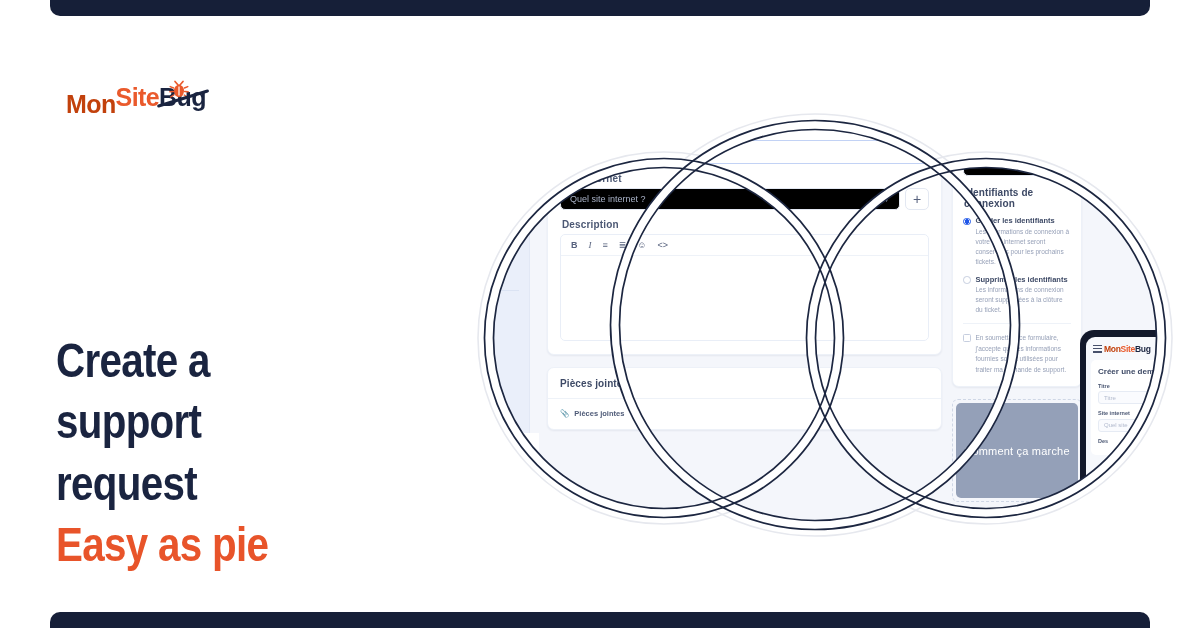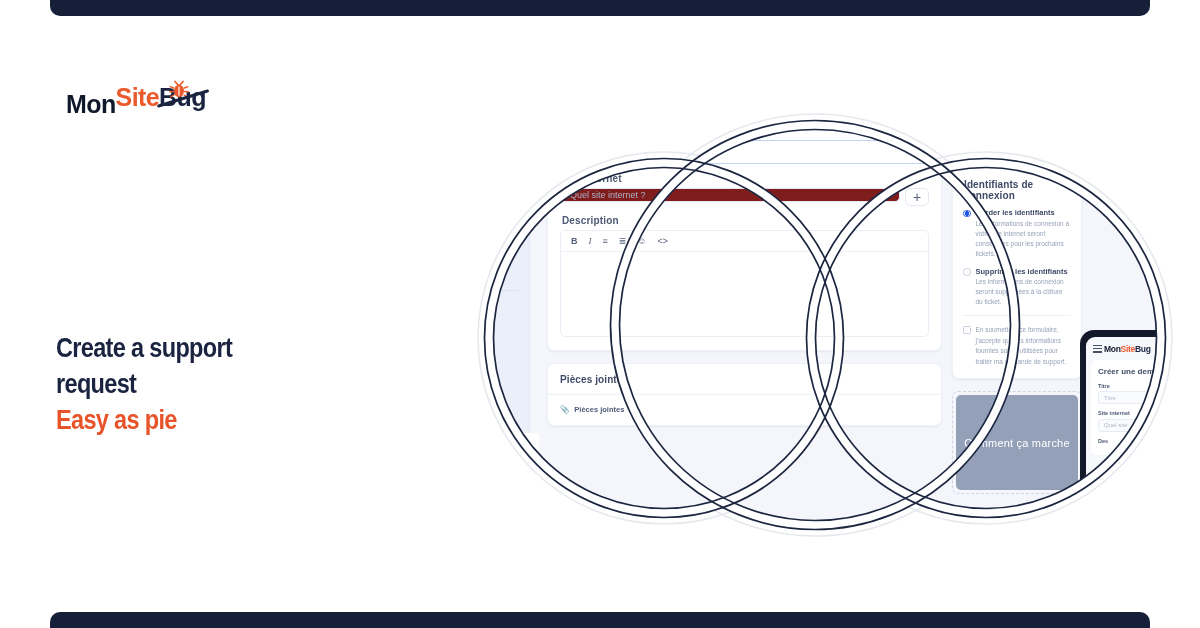--- a/index.html
+++ b/index.html
@@ -15,35 +15,35 @@
   .bar {
     position: absolute; left: 50px; width: 1100px;
     background: #161f38;
   }
   .bar-top    { top: -14px; height: 30px; border-radius: 0 0 10px 10px; }
   .bar-bottom { top: 612px; height: 30px; border-radius: 10px 10px 0 0; }
 
   
   .logo { position: absolute; left: 66px; top: 82px; height: 30px; display: flex; align-items: center; }
   .logo-word { font-size: 25px; font-weight: 700; letter-spacing: -.6px; line-height: 1; }
-  .logo-mon  { color: #0f172a; margin-top: 14px; }
+  .logo-mon  { color: #c2410c; margin-top: 14px; }
   .logo-site { color: #ea5a2c; }
   .logo-bug  { color: #1a2440; position: relative; }
   .logo-bugwrap { position: relative; display: inline-block; }
   .bug-glyph { position: absolute; left: 10px; top: -7px; width: 20px; height: 22px; }
   .bug-slash {
     position: absolute; left: -3px; top: 12px; width: 54px; height: 2.6px;
     background: #1a2440; transform: rotate(-17deg); border-radius: 2px;
   }
 
   
   .headline {
     position: absolute; left: 56px; top: 330px; width: 330px;
     font-family: "Liberation Sans Narrow", "Liberation Sans", sans-serif;
-    font-weight: 700; font-size: 28px; line-height: 1.28;
+    font-weight: 700; font-size: 48px; line-height: 1.28;
     letter-spacing: -.8px;
   }
   .headline .l1 { color: #1a2440; display: block; transform: scaleX(.84); transform-origin: left center; }
   .headline .l2 { color: #e8542a; display: block; transform: scaleX(.84); transform-origin: left center; }
 
   
   #art { position: absolute; left: 430px; top: 80px; width: 770px; height: 490px; }
   #art svg { display: block; width: 770px; height: 490px; overflow: visible; }
 
   
@@ -59,21 +59,21 @@
   .side-close { position: absolute; left: 58px; top: 318px; width: 46px; height: 40px;
                 background: #fff; border-radius: 4px 0 0 4px; color: #9aa5bd; font-size: 12px;
                 display: flex; align-items: center; justify-content: center; }
   .card { background: #fff; border-radius: 7px; box-shadow: 0 1px 2px rgba(30,41,80,.07);
           border: 1px solid #edf1f8; }
 
   .col-left  { position: absolute; left: 112px; top: 14px; width: 395px; }
   .col-right { position: absolute; left: 517px; top: 14px; width: 130px; }
 
   .fld-label { font-size: 10px; font-weight: 700; color: #4c5874; margin: 9px 0 4px 2px; letter-spacing: .15px; }
-  .inp { height: 14px; border: 1px solid #e3e8f2; border-radius: 5px; background: #7f1d1d;
+  .inp { height: 22px; border: 1px solid #e3e8f2; border-radius: 5px; background: #000000;
          display: flex; align-items: center; padding: 0 9px; font-size: 9px; color: #a9b2c7; }
   .inp.focus { border: 1.4px solid #c2d2f5; background: #fff; height: 24px; }
   .inp-row { display: flex; gap: 5px; align-items: stretch; }
   .inp-row .inp { flex: 1; justify-content: space-between; }
   .caret { color: #9aa5bd; font-size: 7px; }
   .plus-btn { width: 24px; border: 1px solid #e3e8f2; border-radius: 5px; background: #fff;
               display: flex; align-items: center; justify-content: center; color: #5a6party; color:#56617d; font-size: 14px; }
   .rte { margin-top: 4px; border: 1px solid #e9eef7; border-radius: 5px; background: #fff; }
   .rte-bar { height: 21px; border-bottom: 1px solid #eef2f8; display: flex; align-items: center;
              gap: 11px; padding: 0 10px; color: #57627e; font-size: 9px; }

